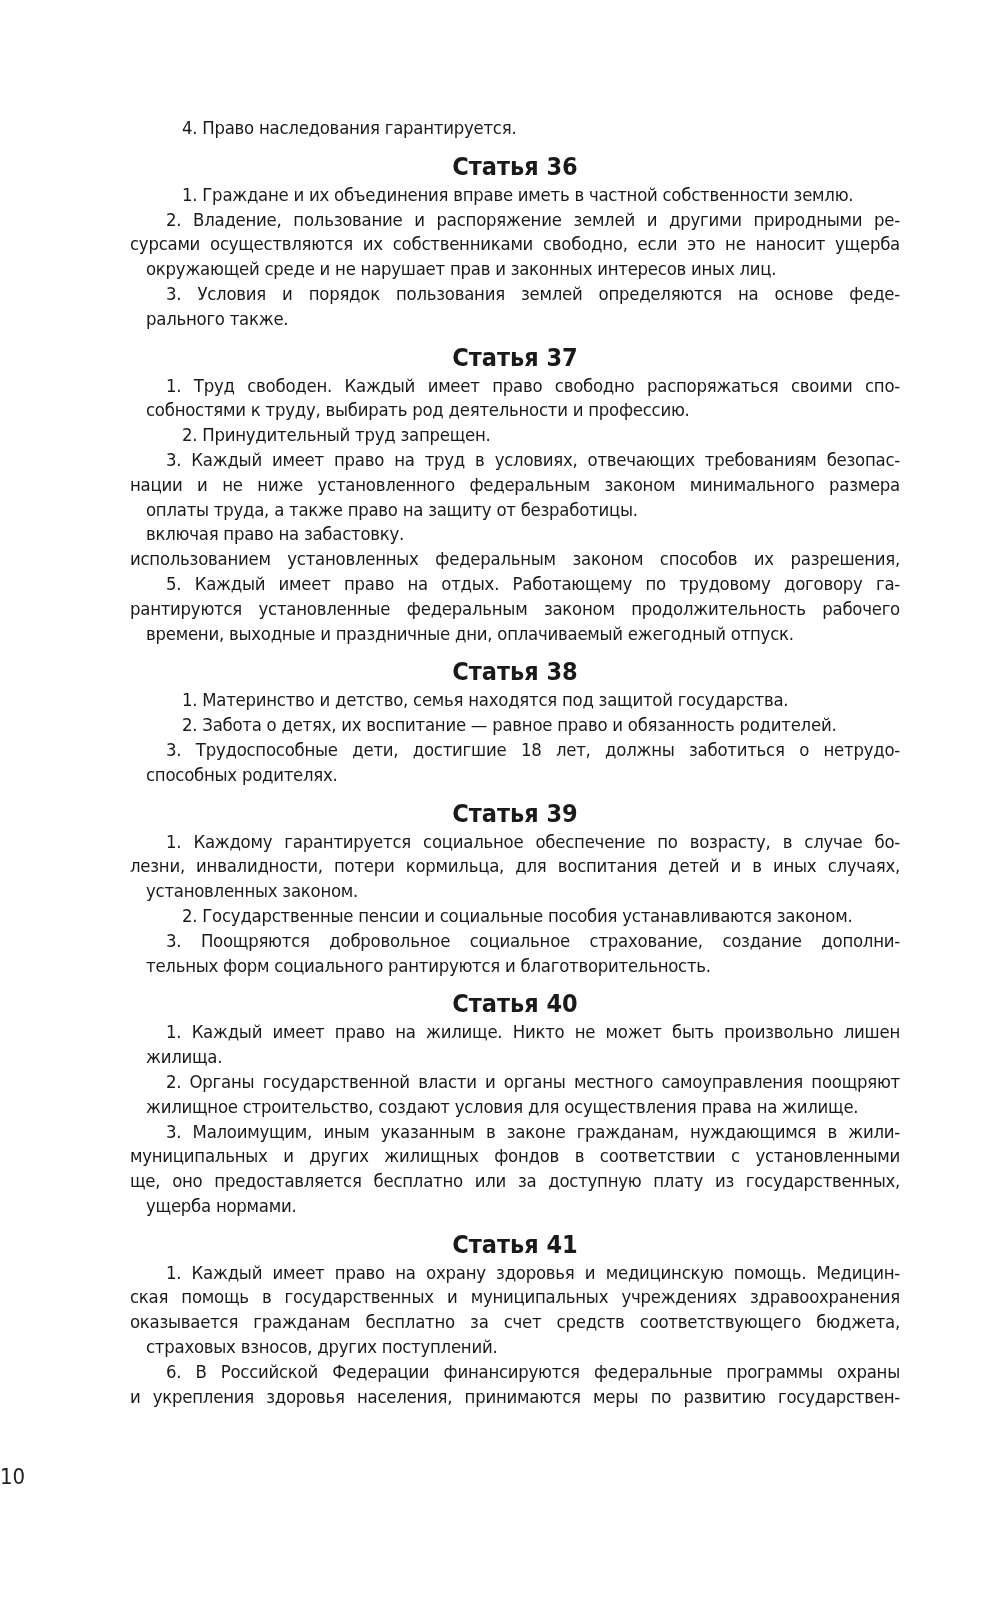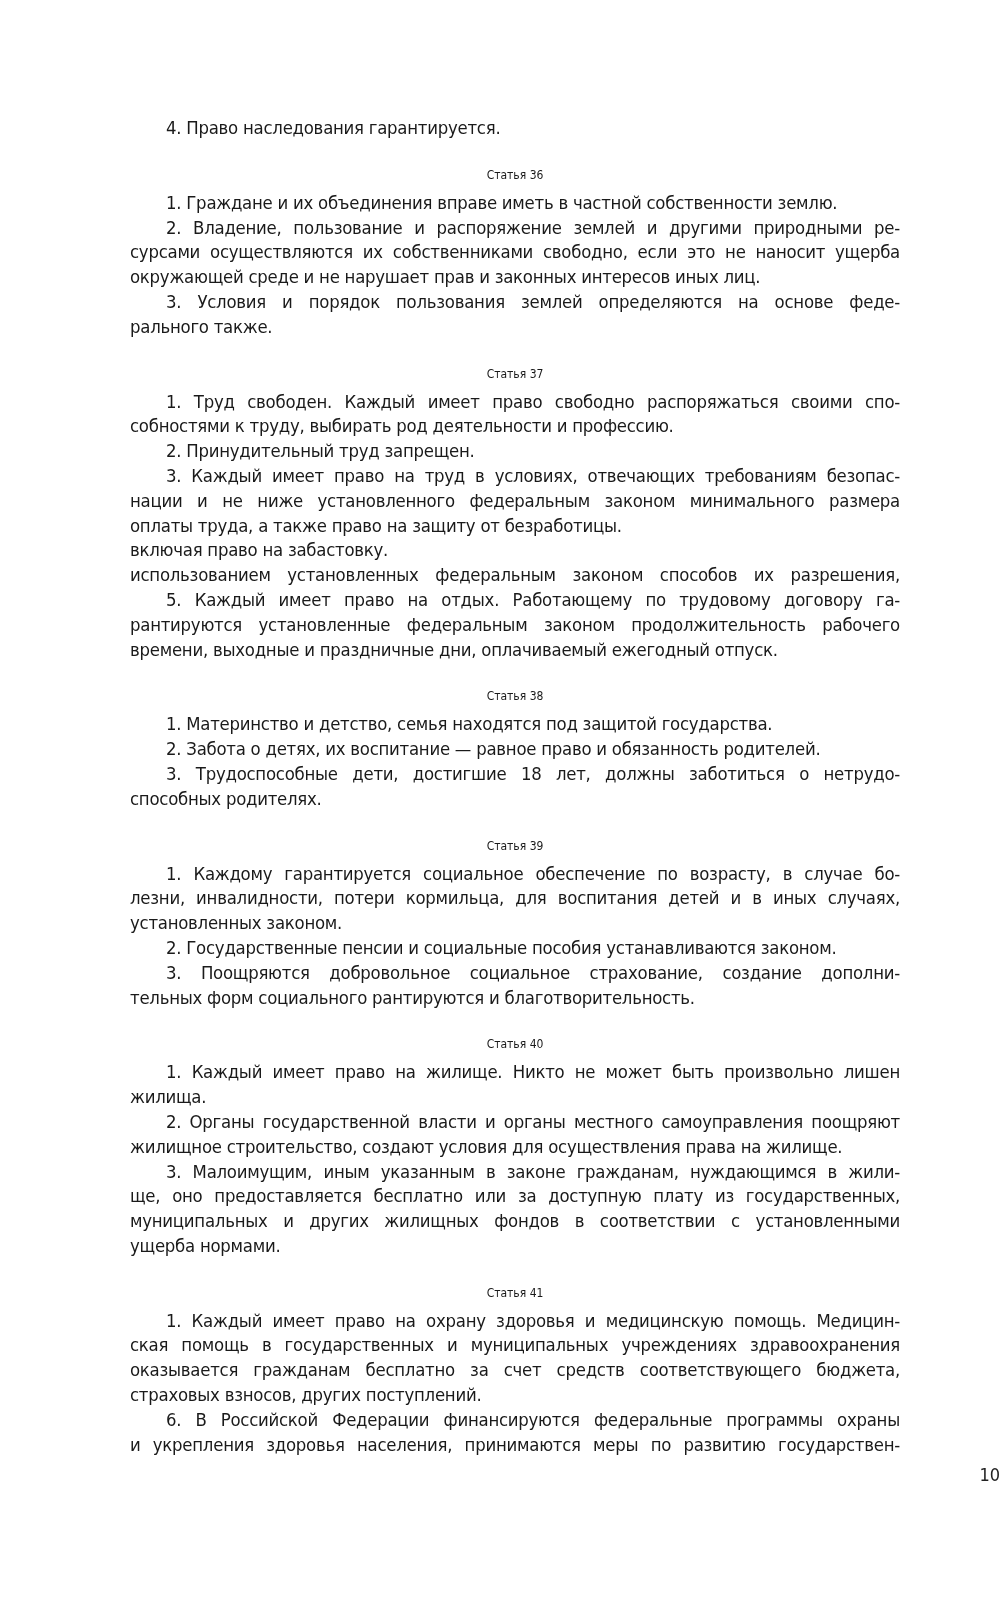--- a/index.html
+++ b/index.html
@@ -21,37 +21,37 @@
     .line {
       font-size: 18.4px;
       line-height: 24.8px;
       height: 24.8px;
       white-space: nowrap;
       text-align: justify;
       text-align-last: justify;
       letter-spacing: -0.25px;
       transform-origin: left center;
     }
-    .line.last { text-align-last: left; }
+    .line.last { text-align-last: left; margin-left: 16px; }
     .line.indent { padding-left: 36px; }
     .heading {
-      font-weight: normal;
-      font-size: 12px;
+      font-weight: bold;
+      font-size: 25px;
       text-align: center;
       line-height: 24px;
-      margin-top: 22px;
+      margin-top: 14px;
       margin-bottom: 4px;
     }
     .page-number {
       position: absolute;
       top: 1464px;
       left: 0;
       width: 1000px;
-      text-align: right;
-      font-size: 18px;
+      text-align: left;
+      font-size: 22px;
       color: #222;
     }
     .article { }
   </style>
 </head>
 <body>
 
 <div class="page">
   <div id="intro">
       <div class="line indent last">4. Право наследования гарантируется.</div>
@@ -96,22 +96,22 @@
         <div class="line indent">3. Поощряются добровольное социальное страхование, создание дополни-</div>
         <div class="line last">тельных форм социального рантируются и благотворительность.</div>
       </div>
       <div class="article">
         <div class="heading">Статья 40</div>
         <div class="line indent">1. Каждый имеет право на жилище. Никто не может быть произвольно лишен</div>
         <div class="line last">жилища.</div>
         <div class="line indent">2. Органы государственной власти и органы местного самоуправления поощряют</div>
         <div class="line last">жилищное строительство, создают условия для осуществления права на жилище.</div>
         <div class="line indent">3. Малоимущим, иным указанным в законе гражданам, нуждающимся в жили-</div>
+        <div class="line">муниципальных и других жилищных фондов в соответствии с установленными</div>
         <div class="line">ще, оно предоставляется бесплатно или за доступную плату из государственных,</div>
-        <div class="line">муниципальных и других жилищных фондов в соответствии с установленными</div>
         <div class="line last">ущерба нормами.</div>
       </div>
       <div class="article">
         <div class="heading">Статья 41</div>
         <div class="line indent">1. Каждый имеет право на охрану здоровья и медицинскую помощь. Медицин-</div>
         <div class="line">ская помощь в государственных и муниципальных учреждениях здравоохранения</div>
         <div class="line">оказывается гражданам бесплатно за счет средств соответствующего бюджета,</div>
         <div class="line last">страховых взносов, других поступлений.</div>
         <div class="line indent">6. В Российской Федерации финансируются федеральные программы охраны</div>
         <div class="line">и укрепления здоровья населения, принимаются меры по развитию государствен-</div>

